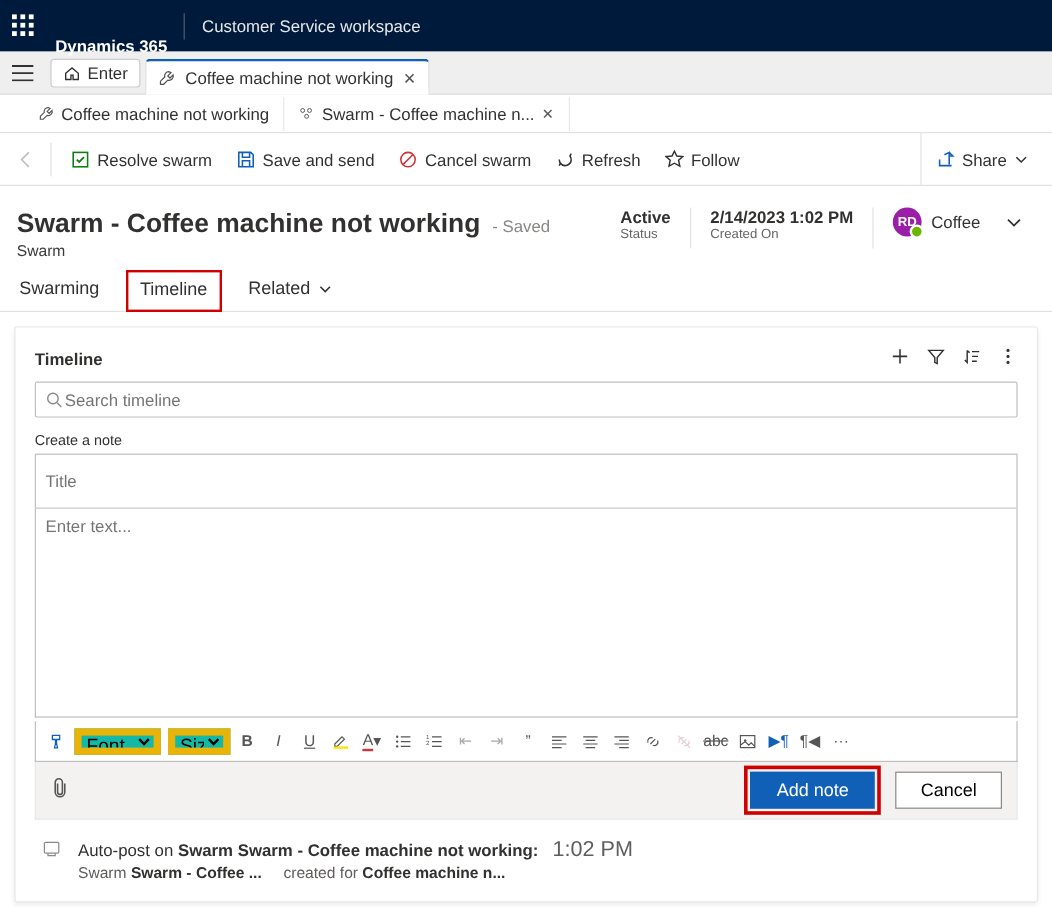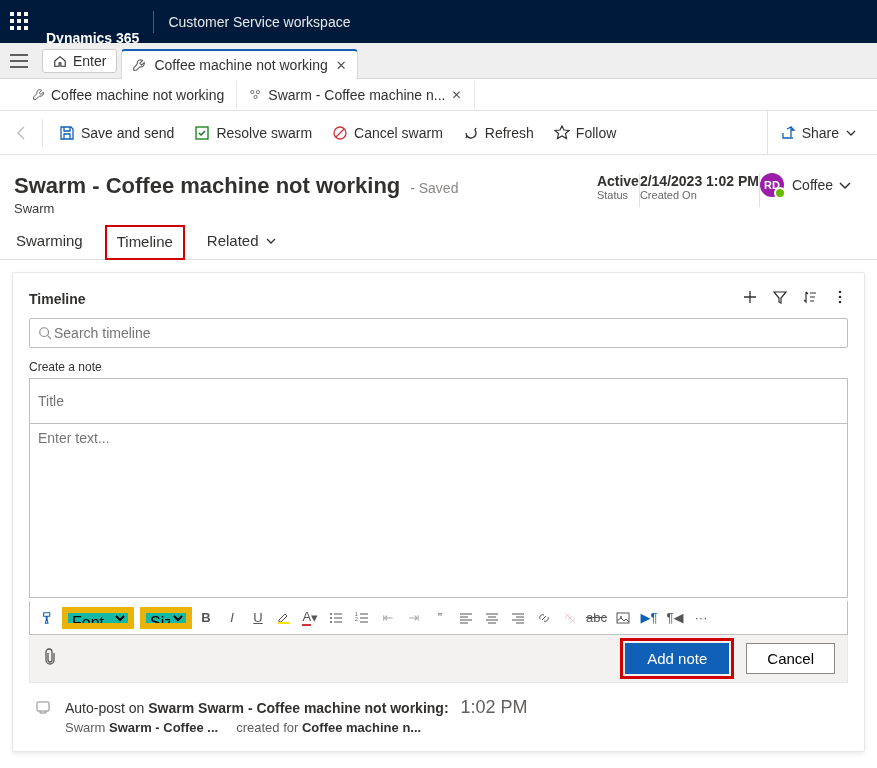--- a/index.html
+++ b/index.html
@@ -142,21 +142,21 @@
     align-items:flex-start;
     padding:18px 20px 8px 14px;
     gap:24px;
   }
   .record-title { flex:0 0 auto; }
   .record-title h1 {
     margin:0; font-size:22px; font-weight:600; display:inline;
   }
   .record-title .saved { color:#8a8886; font-size:14px; margin-left:6px; }
   .record-title .subtitle { font-size:13px; color:#3b3a39; margin-top:2px; }
-  .meta { display:flex; gap:0; margin-left:auto; align-items:flex-start;}
+  .meta { display:flex; gap:16px; margin-left:auto; align-items:flex-start;}
   .meta .col .v { font-weight:600; font-size:14px; }
   .meta .col .l { font-size:11px; color:#666; }
   .meta .divv { width:1px; background:#e1e1e1; height:34px; }
   .owner {
     display:flex; align-items:center; gap:8px;
   }
   .avatar {
     width:24px;height:24px;border-radius:50%;
     background:#9a1ea8;color:#fff;font-size:11px;font-weight:600;
     display:flex;align-items:center;justify-content:center;
@@ -312,30 +312,30 @@
 
 <div class="cmdbar">
   <div class="backbtn">
     <svg width="16" height="16" viewBox="0 0 16 16">
         <path d="M10 2L4 8l6 6" fill="none" stroke="#bfbfbf" stroke-width="1.4"></path>
       </svg>
   </div>
   <div class="sep"></div>
   <div class="cmd">
     <svg viewBox="0 0 16 16">
-        <path d="M2 2h10l2 2v10H2z M5 2v4h6V2 M5 14v-5h6v5" fill="none" stroke="#1160b7" stroke-width="1.3"></path>
-      </svg>
-    <span>Save and send</span>
+        <rect x="2" y="2" width="12" height="12" fill="none" stroke="#107c10" stroke-width="1.3"></rect>
+        <path d="M5 8l2 2 4-4" fill="none" stroke="#107c10" stroke-width="1.5"></path>
+      </svg>
+    <span>Resolve swarm</span>
   </div>
   <div class="cmd">
     <svg viewBox="0 0 16 16">
-        <rect x="2" y="2" width="12" height="12" fill="none" stroke="#107c10" stroke-width="1.3"></rect>
-        <path d="M5 8l2 2 4-4" fill="none" stroke="#107c10" stroke-width="1.5"></path>
-      </svg>
-    <span>Resolve swarm</span>
+        <path d="M2 2h10l2 2v10H2z M5 2v4h6V2 M5 14v-5h6v5" fill="none" stroke="#1160b7" stroke-width="1.3"></path>
+      </svg>
+    <span>Save and send</span>
   </div>
   <div class="cmd">
     <svg viewBox="0 0 16 16">
         <circle cx="8" cy="8" r="6" fill="none" stroke="#d13438" stroke-width="1.3"></circle>
         <path d="M4 12L12 4" stroke="#d13438" stroke-width="1.3"></path>
       </svg>
     <span>Cancel swarm</span>
   </div>
   <div class="cmd">
     <svg viewBox="0 0 16 16">

